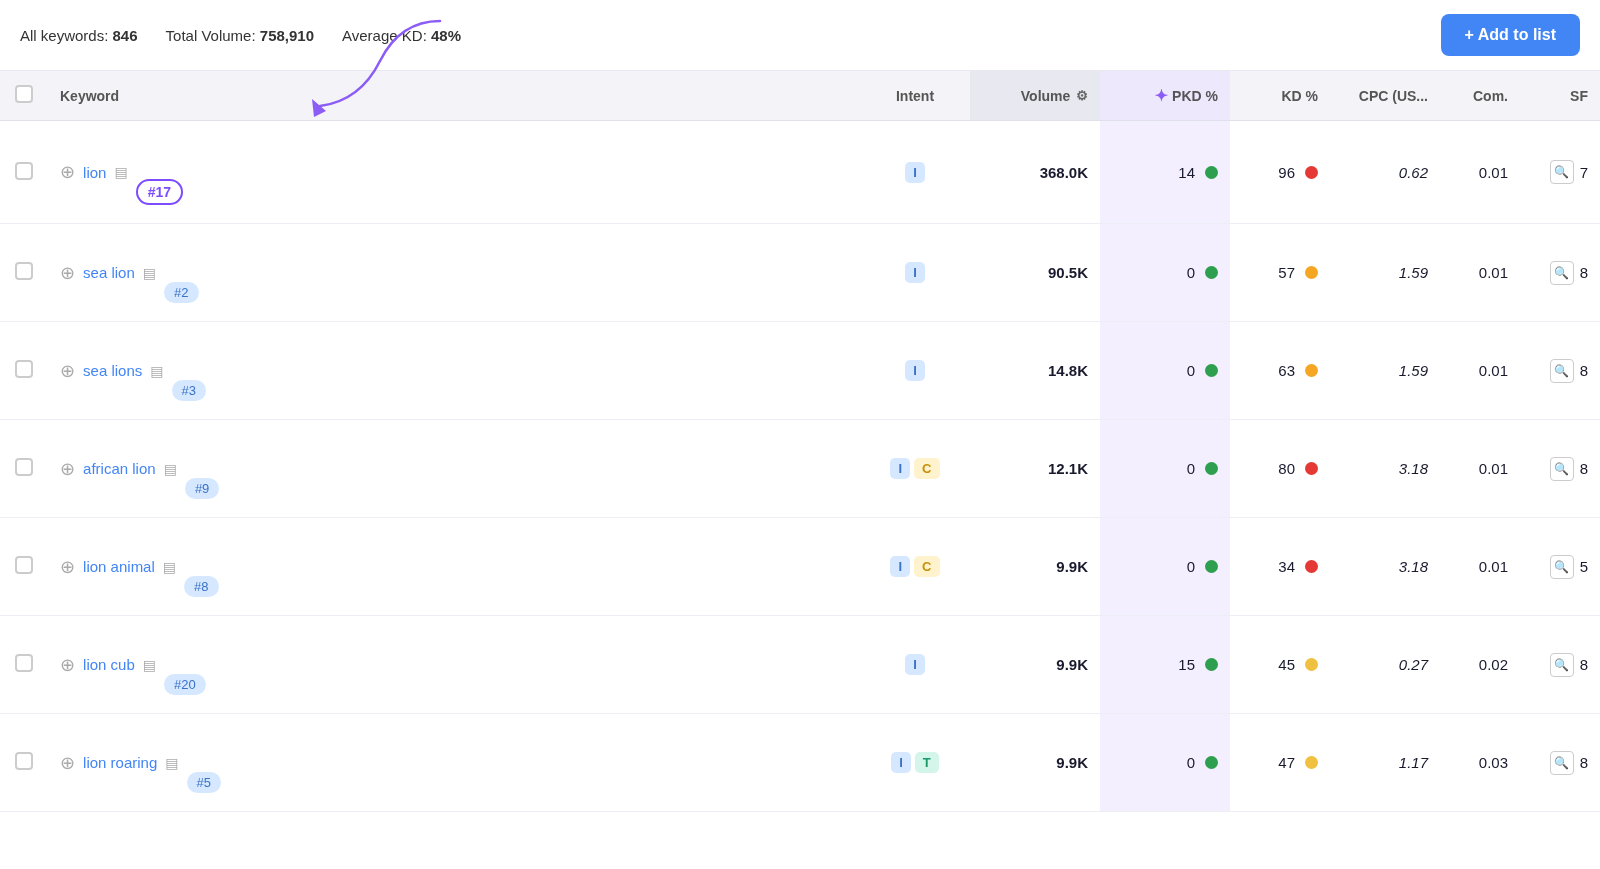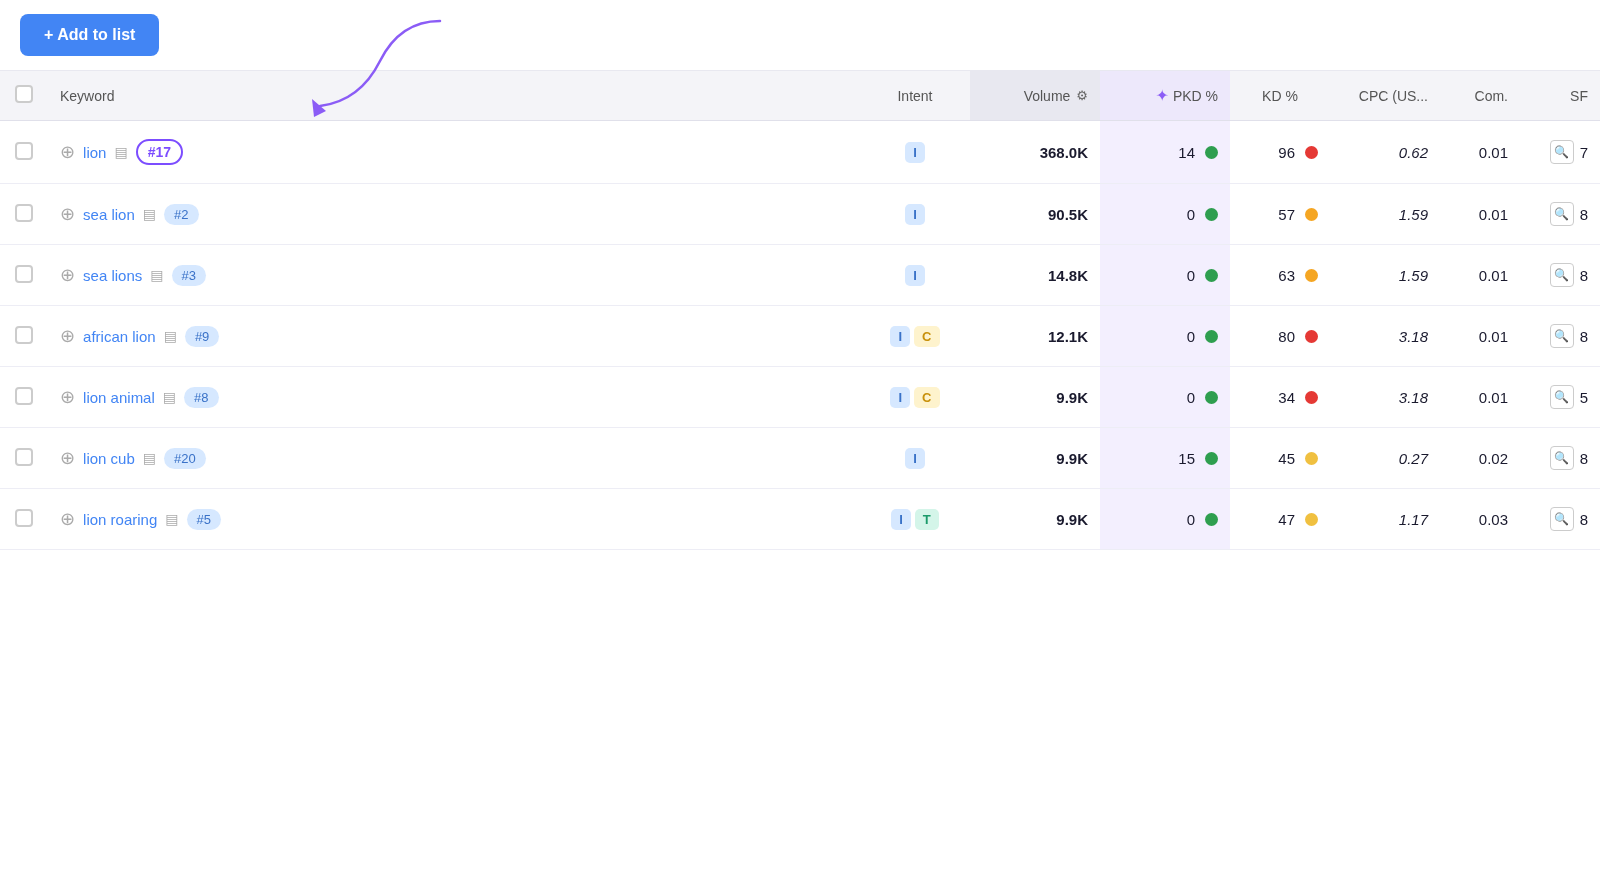--- a/index.html
+++ b/index.html
@@ -55,33 +55,33 @@
       border-collapse: collapse;
     }
 
     thead tr {
       background: #f4f4f8;
     }
 
     thead th {
       padding: 14px 12px;
       text-align: left;
-      font-weight: 400;
+      font-weight: 700;
       font-size: 14px;
       color: #555;
       border-bottom: 1px solid #e0e0ea;
       white-space: nowrap;
     }
 
     thead th.checkbox-col { width: 48px; text-align: center; }
     thead th.keyword-col { min-width: 280px; }
     thead th.intent-col { width: 110px; text-align: center; }
     thead th.volume-col { width: 130px; text-align: right; background: #e8e8f0; }
     thead th.pkd-col { width: 130px; text-align: right; background: #ede8fb; }
-    thead th.kd-col { width: 100px; text-align: center; }
+    thead th.kd-col { width: 100px; text-align: right; }
     thead th.cpc-col { width: 110px; text-align: right; }
     thead th.com-col { width: 80px; text-align: right; }
     thead th.sf-col { width: 80px; text-align: right; }
 
     tbody tr {
       border-bottom: 1px solid #ededf5;
     }
 
     tbody td {
       padding: 18px 12px;
@@ -130,20 +130,21 @@
       font-size: 14px;
       cursor: pointer;
     }
 
     .rank-badge {
       border-radius: 20px;
       padding: 3px 10px;
       font-size: 13px;
       font-weight: 500;
       white-space: nowrap;
+      margin-top: 40px;
     }
 
     .rank-badge.purple-outline {
       background: #fff;
       border: 2px solid #7c4dff;
       color: #7c4dff;
       font-weight: 700;
       font-size: 14px;
     }
 
@@ -254,20 +255,34 @@
       top: -60px;
       left: 240px;
       pointer-events: none;
       z-index: 100;
     }
   </style>
 </head>
 <body>
 
 <div class="top-bar">
+  <div class="stats">
+    <div class="stat-item">
+      <span class="label">All keywords:</span>
+      <span class="value">846</span>
+    </div>
+    <div class="stat-item">
+      <span class="label">Total Volume:</span>
+      <span class="value">758,910</span>
+    </div>
+    <div class="stat-item">
+      <span class="label">Average KD:</span>
+      <span class="value">48%</span>
+    </div>
+  </div>
   <button class="add-to-list-btn">+ Add to list</button>
 </div>
 
 <div style="position: relative;">
 
   <svg class="floating-arrow" width="260" height="120" viewBox="0 0 260 120" fill="none" xmlns="http://www.w3.org/2000/svg">
     <path d="M200 10 Q160 10 140 50 Q120 90 80 95" stroke="#8b5cf6" stroke-width="2.5" fill="none" stroke-linecap="round"></path>
     <polygon points="72,88 86,100 74,106" fill="#8b5cf6"></polygon>
   </svg>
 

